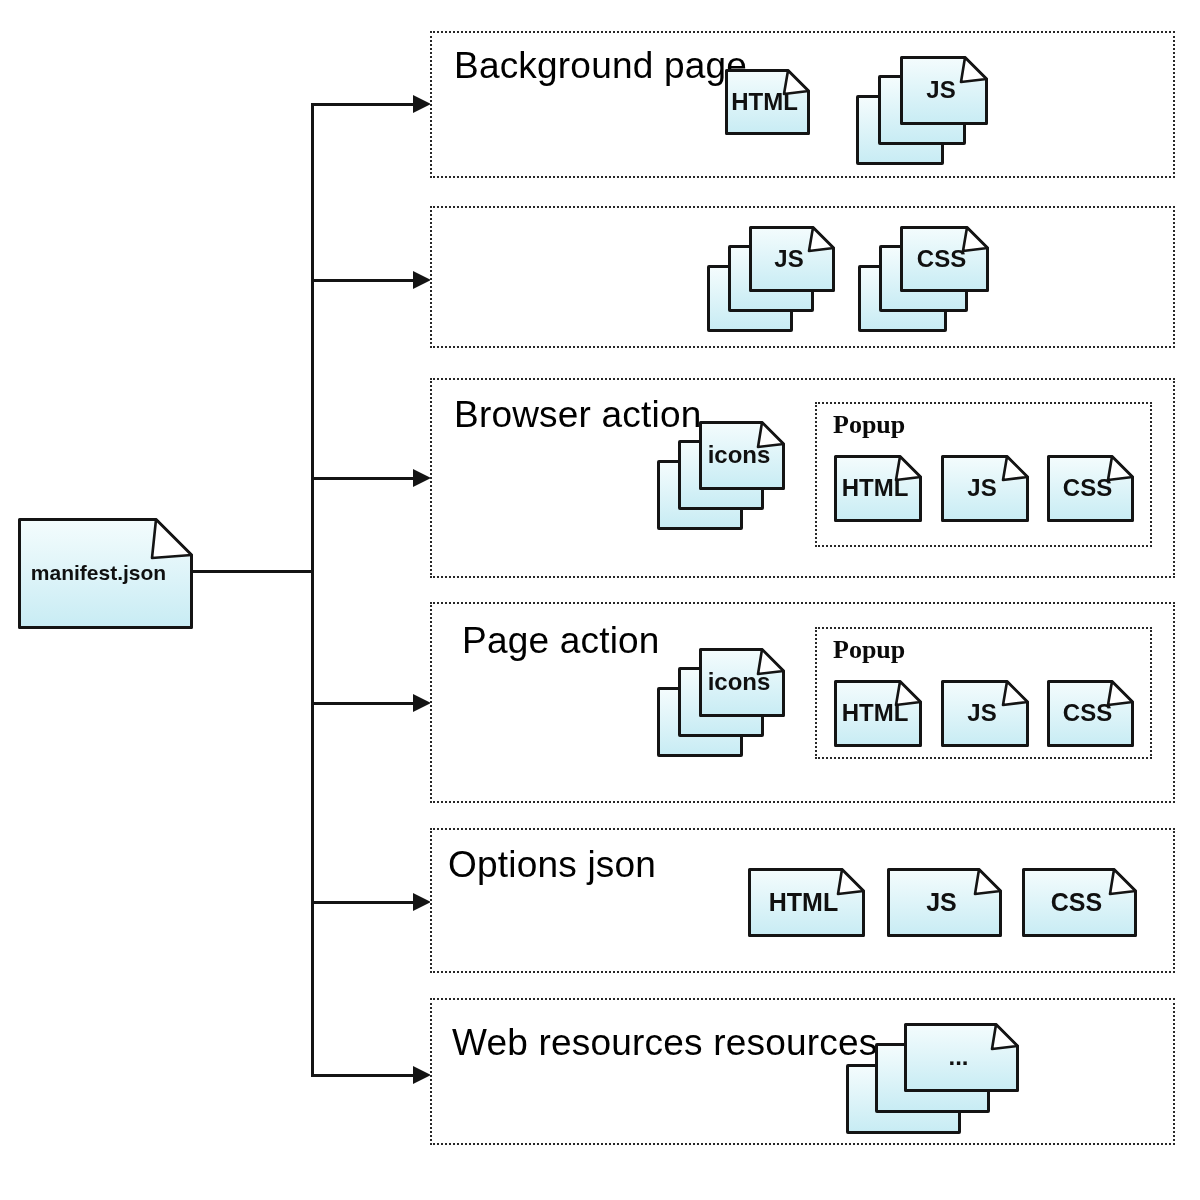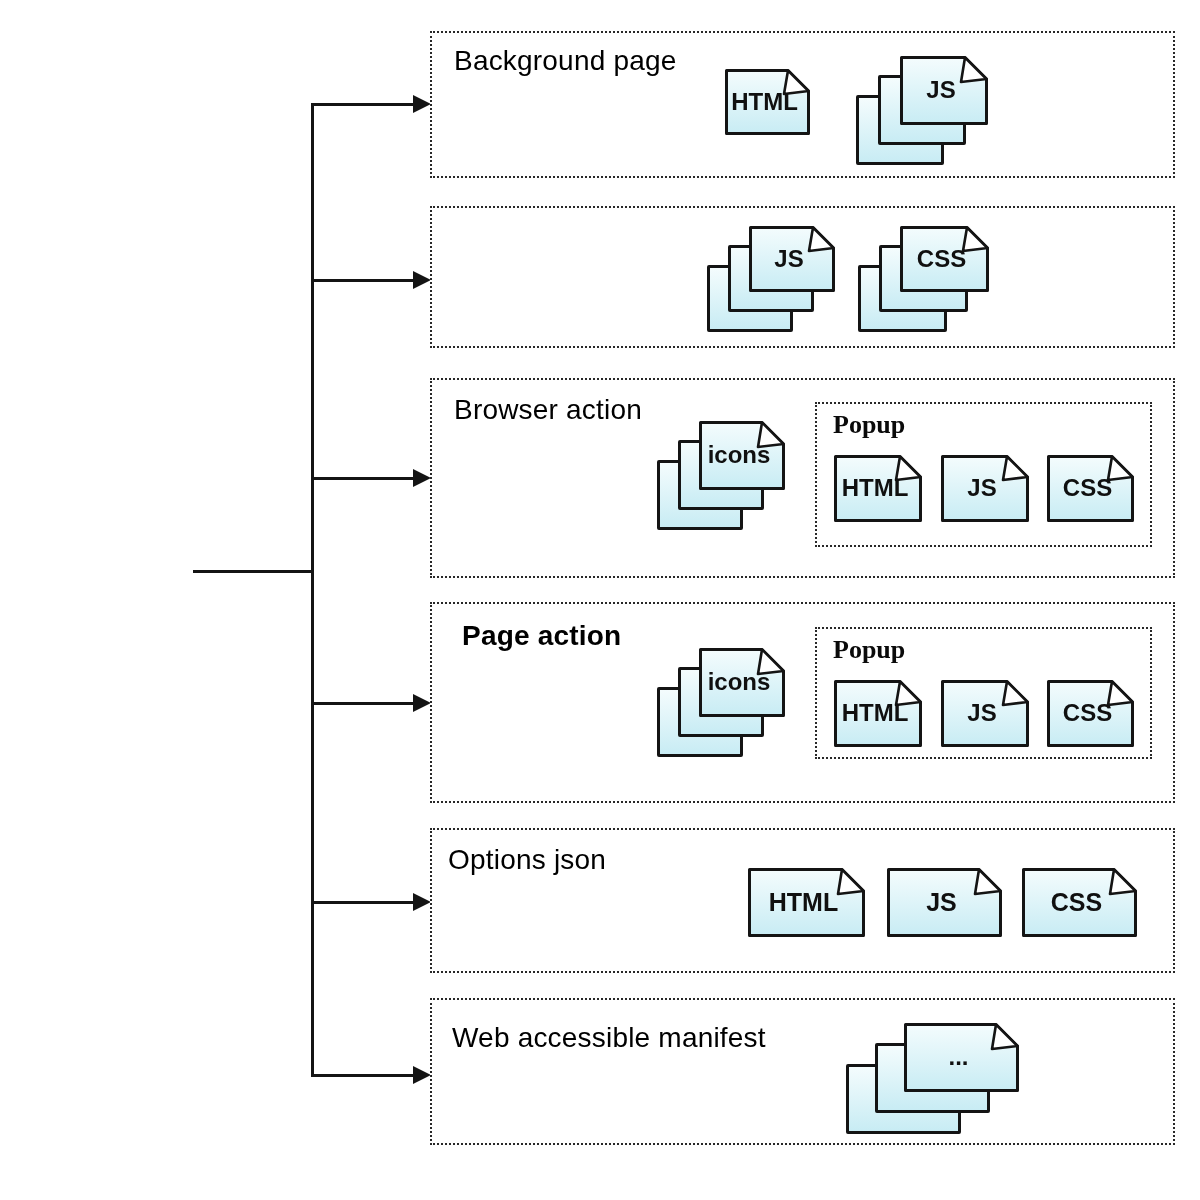--- a/index.html
+++ b/index.html
@@ -11,21 +11,21 @@
   .canvas{
     position:relative;width:1200px;height:1200px;background:#ffffff;overflow:hidden;
     font-family:"Liberation Sans",sans-serif;
   }
   
   .zone{
     position:absolute;left:430px;width:745px;
     border:2px dotted #282828;box-sizing:border-box;background:#ffffff;
   }
   .zone-label{
-    position:absolute;font-size:28px;color:#000;letter-spacing:0.2px;white-space:nowrap;text-align:right;
+    position:absolute;font-size:37px;color:#000;letter-spacing:0.2px;white-space:nowrap;text-align:right;
   }
   
   .popup{
     position:absolute;border:2px dotted #282828;box-sizing:border-box;
   }
   .popup-label{
     position:absolute;left:16px;top:6px;
     font-family:"Liberation Serif",serif;font-weight:bold;font-size:26px;color:#0a0a0a;
   }
   
@@ -61,20 +61,27 @@
     <defs>
       <linearGradient id="docGrad" x1="0" y1="0" x2="0" y2="1">
         <stop offset="0" stop-color="#f4fcfd"></stop>
         <stop offset="1" stop-color="#c8ecf4"></stop>
       </linearGradient>
     </defs>
   </svg>
 
 <div class="canvas">
 
+  <div class="doc" style="left:18px;top:517px;width:175px;height:112px;">
+      <svg class="doc-shape" width="175" height="112" viewBox="0 0 175 112">
+        <path d="M1.5 2.5 L138 2.5 L173.5 38 L173.5 110.5 L1.5 110.5 Z" fill="url(#docGrad)" stroke="#141414" stroke-width="3" stroke-linejoin="round"></path>
+        <path d="M138 2.5 L173.5 38 L134 41 Z" fill="#ffffff" stroke="#141414" stroke-width="2.6" stroke-linejoin="round"></path>
+      </svg>
+    <span class="doc-label lbl-manifest">manifest.json</span>
+  </div>
 
   <div class="hline" style="left:193px;top:570px;width:120px;"></div>
   <div class="vline" style="left:311px;top:103px;height:973px;"></div>
 
   <div class="branch" style="top:95px;">
     <div class="bline"></div>
     <div class="bhead"></div>
   </div>
   <div class="branch" style="top:271px;">
     <div class="bline"></div>
@@ -177,21 +184,21 @@
           <svg class="doc-shape" width="87" height="68" viewBox="0 0 87 68">
             <path d="M1.5 2.5 L65 2.5 L85.5 23 L85.5 66.5 L1.5 66.5 Z" fill="url(#docGrad)" stroke="#141414" stroke-width="3" stroke-linejoin="round"></path>
             <path d="M65 2.5 L85.5 23 L61 26 Z" fill="#ffffff" stroke="#141414" stroke-width="2.6" stroke-linejoin="round"></path>
           </svg>
         <span class="doc-label">CSS</span>
       </div>
     </div>
   </div>
 
   <div class="zone" style="top:602px;height:201px;">
-    <span class="zone-label" style="left:30px;top:16px;font-weight:bold;">Page action</span>
+    <span class="zone-label" style="left:30px;top:16px;">Page action</span>
     <div class="stack" style="left:225px;top:43px;width:128px;height:110px;">
       <div class="sheet" style="left:0;top:40px;width:86px;height:70px;"></div>
       <div class="sheet" style="left:21px;top:20px;width:86px;height:70px;"></div>
       <div class="doc" style="left:42px;top:0;width:86px;height:70px;">
           <svg class="doc-shape" width="86" height="70" viewBox="0 0 86 70">
             <path d="M1.5 2.5 L63 2.5 L84.5 24 L84.5 68.5 L1.5 68.5 Z" fill="url(#docGrad)" stroke="#141414" stroke-width="3" stroke-linejoin="round"></path>
             <path d="M63 2.5 L84.5 24 L59 27 Z" fill="#ffffff" stroke="#141414" stroke-width="2.6" stroke-linejoin="round"></path>
           </svg>
         <span class="doc-label">icons</span>
       </div>
@@ -241,21 +248,21 @@
     <div class="doc" style="left:590px;top:37px;width:115px;height:70px;">
         <svg class="doc-shape" width="115" height="70" viewBox="0 0 115 70">
           <path d="M1.5 2.5 L92 2.5 L113.5 24 L113.5 68.5 L1.5 68.5 Z" fill="url(#docGrad)" stroke="#141414" stroke-width="3" stroke-linejoin="round"></path>
           <path d="M92 2.5 L113.5 24 L88 27 Z" fill="#ffffff" stroke="#141414" stroke-width="2.6" stroke-linejoin="round"></path>
         </svg>
       <span class="doc-label lbl-wide">CSS</span>
     </div>
   </div>
 
   <div class="zone" style="top:998px;height:147px;">
-    <span class="zone-label" style="left:20px;top:22px;">Web accessible manifest</span>
+    <span class="zone-label" style="left:20px;top:22px;">Web resources resources</span>
     <div class="stack" style="left:414px;top:22px;width:173px;height:112px;">
       <div class="sheet" style="left:0;top:42px;width:115px;height:70px;"></div>
       <div class="sheet" style="left:29px;top:21px;width:115px;height:70px;"></div>
       <div class="doc" style="left:58px;top:0;width:115px;height:70px;">
           <svg class="doc-shape" width="115" height="70" viewBox="0 0 115 70">
             <path d="M1.5 2.5 L92 2.5 L113.5 24 L113.5 68.5 L1.5 68.5 Z" fill="url(#docGrad)" stroke="#141414" stroke-width="3" stroke-linejoin="round"></path>
             <path d="M92 2.5 L113.5 24 L88 27 Z" fill="#ffffff" stroke="#141414" stroke-width="2.6" stroke-linejoin="round"></path>
           </svg>
         <span class="doc-label">...</span>
       </div>

